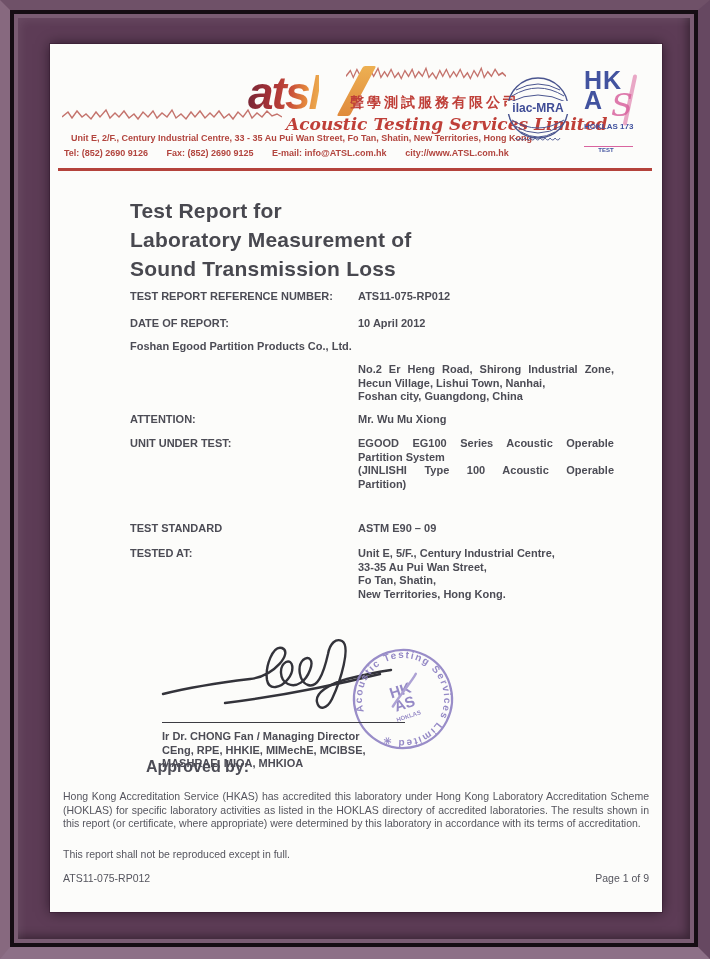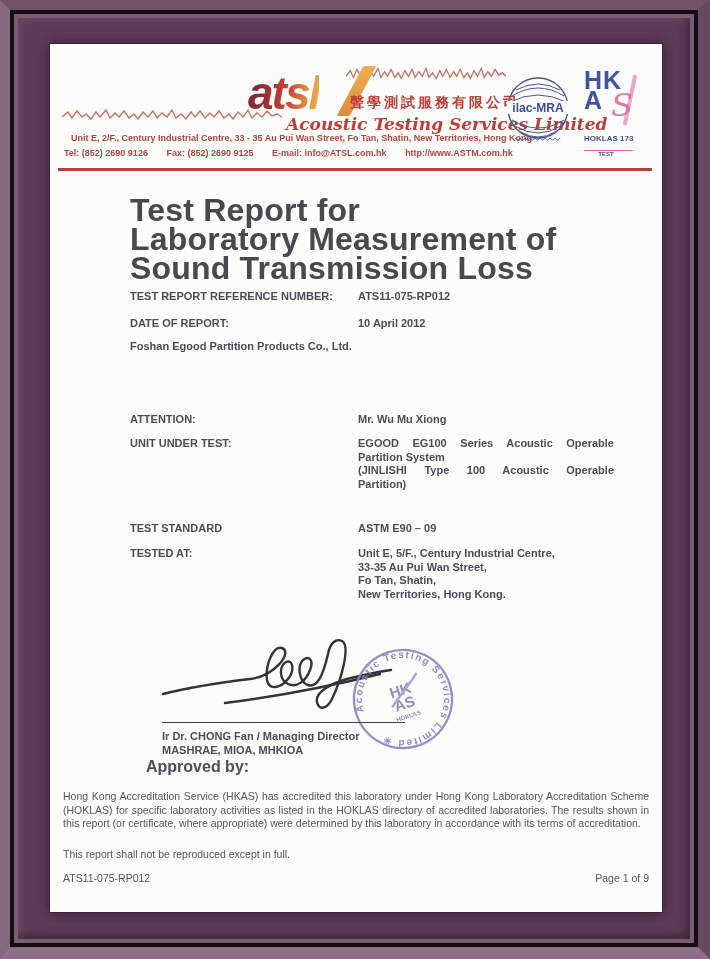--- a/index.html
+++ b/index.html
@@ -30,25 +30,25 @@
   .hq-address{position:absolute;left:14px;top:89px;width:530px;font-size:9px;font-weight:bold;color:#b2453e;white-space:nowrap;padding-left:7px;}
   .hq-contacts{position:absolute;left:14px;top:104px;width:530px;font-size:9px;font-weight:bold;color:#b2453e;white-space:nowrap;}
   .hq-contacts span{margin-right:16px;margin-top:8px;}
   .red-rule{position:absolute;left:8px;top:124px;width:594px;height:2.5px;background:#b4423b;}
 
   .ilac{position:absolute;left:455px;top:30px;}
   .hkas{position:absolute;left:534px;top:26px;width:66px;text-align:left;}
   .hkas-letters{font-size:25px;line-height:20px;font-weight:900;color:#42539f;letter-spacing:1px;font-family:"Liberation Sans",sans-serif;}
   .hkas-swash{position:absolute;left:27px;top:16px;font-size:32px;font-style:italic;font-family:"DejaVu Serif",serif;color:#d9649f;opacity:.85;}
   .hkas-tail{position:absolute;left:44px;top:4px;width:4px;height:52px;background:#e9a8c6;transform:rotate(12deg);border-radius:2px;}
-  .hoklas{margin-top:24px;font-size:8px;font-weight:bold;color:#42539f;border-bottom:1.5px solid #d9649f;display:inline-block;padding-bottom:7px;}
+  .hoklas{margin-top:12px;font-size:8px;font-weight:bold;color:#42539f;border-bottom:1.5px solid #d9649f;display:inline-block;padding-bottom:15px;}
   .hoklas-sub{font-size:6px;font-weight:bold;color:#42539f;text-align:center;width:44px;}
 
   
-  .title{position:absolute;left:80px;top:152px;font-size:32px;line-height:29px;font-weight:bold;color:#48484f;letter-spacing:0.2px;}
+  .title{position:absolute;left:80px;top:152px;font-size:21px;line-height:29px;font-weight:bold;color:#48484f;letter-spacing:0.2px;}
   .row{position:absolute;left:80px;width:488px;display:flex;}
   .row .label{width:228px;flex:none;font-size:11px;font-weight:bold;color:#4c4c55;}
   .row .value{width:256px;flex:none;font-size:11px;font-weight:bold;color:#4c4c55;line-height:13.5px;}
   .spread{text-align:justify;text-align-last:justify;}
 
   
   .approved-label{position:absolute;left:96px;top:668px;font-size:16px;font-weight:bold;color:#4c4c55;margin-top:46px;}
   .sig-svg{position:absolute;left:105px;top:592px;}
   .sig-line{position:absolute;left:112px;top:678px;width:243px;border-top:1.6px solid #3c3c42;}
   .sig-name{position:absolute;left:112px;top:686px;font-size:11px;line-height:13.5px;font-weight:bold;color:#4c4c55;}
@@ -81,21 +81,21 @@
 
       <div class="atsl-logo">atsl</div>
       <div class="logo-slash"></div>
       <div class="company-cn">聲學測試服務有限公司</div>
       <div class="company-en">Acoustic Testing Services Limited</div>
       <div class="hq-address">Unit E, 2/F., Century Industrial Centre, 33 - 35 Au Pui Wan Street, Fo Tan, Shatin, New Territories, Hong Kong</div>
       <div class="hq-contacts">
         <span>Tel: (852) 2690 9126</span>
         <span>Fax: (852) 2690 9125</span>
         <span>E-mail: info@ATSL.com.hk</span>
-        <span>http://www.ASTM.com.hk</span>
+        <span>city://www.ATSL.com.hk</span>
       </div>
 
       <svg class="ilac" width="66" height="72" viewBox="0 0 66 72">
         <circle cx="33" cy="34" r="30" fill="none" stroke="#4a558f" stroke-width="1.4"></circle>
         <path d="M7,22 Q33,6 59,22" fill="none" stroke="#4a558f" stroke-width="1"></path>
         <path d="M11,16 Q33,4 55,16" fill="none" stroke="#4a558f" stroke-width="1"></path>
         <path d="M5,28 Q33,14 61,28" fill="none" stroke="#4a558f" stroke-width="1"></path>
         <path d="M7,46 Q33,62 59,46" fill="none" stroke="#4a558f" stroke-width="1"></path>
         <path d="M10,52 Q33,66 56,52" fill="none" stroke="#4a558f" stroke-width="1"></path>
         <path d="M16,58 Q33,68 50,58" fill="none" stroke="#4a558f" stroke-width="1"></path>
@@ -133,20 +133,25 @@
       <div class="label">DATE OF REPORT:</div>
       <div class="value">10 April 2012</div>
     </div>
 
     <div class="row" style="top:296px">
       <div class="value">Foshan Egood Partition Products Co., Ltd.</div>
     </div>
 
     <div class="row" style="top:319px">
       <div class="label"></div>
+      <div class="value">
+        <div class="spread">No.2 Er Heng Road, Shirong Industrial Zone,</div>
+        <div>Hecun Village, Lishui Town, Nanhai,</div>
+        <div>Foshan city, Guangdong, China</div>
+      </div>
     </div>
 
     <div class="row" style="top:369px">
       <div class="label">ATTENTION:</div>
       <div class="value">Mr. Wu Mu Xiong</div>
     </div>
 
     <div class="row" style="top:393px">
       <div class="label">UNIT UNDER TEST:</div>
       <div class="value">
@@ -188,20 +193,21 @@
       </text>
       <text x="56" y="52" text-anchor="middle" font-family="Liberation Sans, sans-serif" font-size="15" font-weight="900" fill="#8d80c2">HK</text>
       <text x="56" y="66" text-anchor="middle" font-family="Liberation Sans, sans-serif" font-size="15" font-weight="900" fill="#8d80c2">AS</text>
       <path d="M44,60 C56,50 70,42 76,36" fill="none" stroke="#a79bd1" stroke-width="2.5" stroke-linecap="round"></path>
       <text x="56" y="76" text-anchor="middle" font-family="Liberation Sans, sans-serif" font-size="6" font-weight="bold" fill="#8d80c2">HOKLAS</text>
     </svg>
     <div class="approved-label">Approved by:</div>
     <div class="sig-line"></div>
     <div class="sig-name">
       <div>Ir Dr. CHONG Fan / Managing Director</div>
+      <div>CEng, RPE, HHKIE, MIMechE, MCIBSE,</div>
       <div>MASHRAE, MIOA, MHKIOA</div>
     </div>
 
     <div class="accreditation">Hong Kong Accreditation Service (HKAS) has accredited this laboratory under Hong Kong Laboratory Accreditation Scheme (HOKLAS) for specific laboratory activities as listed in the HOKLAS directory of accredited laboratories. The results shown in this report (or certificate, where appropriate) were determined by this laboratory in accordance with its terms of accreditation.</div>
     <div class="repro-note">This report shall not be reproduced except in full.</div>
     <div class="bottom-row">
       <span>ATS11-075-RP012</span>
       <span>Page 1 of 9</span>
     </div>
 

